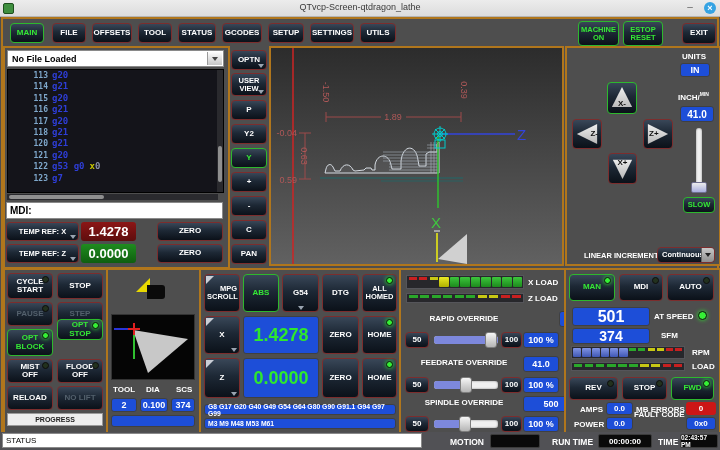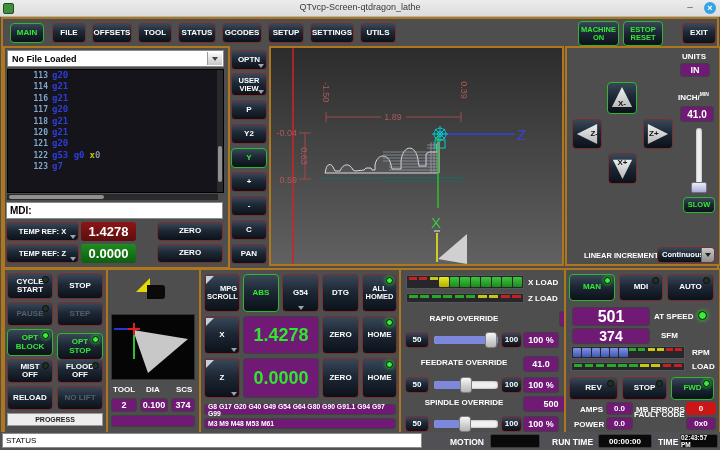--- a/index.html
+++ b/index.html
@@ -12,21 +12,21 @@
   .frame{position:absolute;border:2px solid #b0761c;}
   .panel{position:absolute;border:2px solid #b0761c;background:#4e4e4e;}
   .btn{position:absolute;background:linear-gradient(180deg,#394758 0%,#1d2835 45%,#0b1119 100%);border:1px solid #7c2d2d;border-radius:4px;color:#fff;font-weight:bold;font-size:8px;display:flex;align-items:center;justify-content:center;text-align:center;line-height:1.05;box-sizing:border-box;}
   .btn.on{color:#35e835;border-color:#2db82d;}
   .btn.dis{color:#53606c;}
   .led{width:7px;height:7px;border-radius:50%;background:#22311e;border:1px solid #0d0d0d;position:absolute;top:2px;right:3px;box-sizing:border-box;}
   .led.lit{background:#35f035;box-shadow:0 0 4px #2ee82e;}
   .chev{position:absolute;right:2px;bottom:1px;width:0;height:0;border-left:3px solid transparent;border-right:3px solid transparent;border-top:4px solid #9aa4b0;}
   .chev.ctr{right:50%;margin-right:-3px;}
   .fold{position:absolute;left:1px;top:1px;width:0;height:0;border-top:8px solid #c9ced6;border-right:8px solid transparent;}
-  .disp{position:absolute;background:#701a75;border:1px solid #404040;border-radius:3px;color:#fff;font-weight:bold;display:flex;align-items:center;justify-content:center;box-sizing:border-box;}
+  .disp{position:absolute;background:#1d4ed8;border:1px solid #404040;border-radius:3px;color:#fff;font-weight:bold;display:flex;align-items:center;justify-content:center;box-sizing:border-box;}
   .grn{color:#2ee82e !important;}
   .lbl{position:absolute;color:#fff;font-weight:bold;font-size:8px;white-space:nowrap;}
   .combo{position:absolute;background:#fff;border:1px solid #8a8a8a;color:#000;font-weight:bold;box-sizing:border-box;}
   .combo .arr{position:absolute;right:1px;top:1px;bottom:1px;width:14px;background:linear-gradient(#fdfdfd,#c6c6c6);border-left:1px solid #9a9a9a;}
   .combo .arr::after{content:"";position:absolute;left:4px;top:5px;border-left:3px solid transparent;border-right:3px solid transparent;border-top:4px solid #444;}
   .gl{position:relative;height:11.4px;font-family:"DejaVu Sans Mono",monospace;font-size:9px;font-weight:bold;white-space:pre;}
   .gl .ln{display:inline-block;width:40px;color:#7fa8cc;text-align:right;margin-right:4px;font-size:8px;}
   .gl .gc{color:#2e3ed8;}
   .gl .gx{color:#c8c800;margin-left:5px;}
   .gl .gr{color:#8890a8;}
@@ -78,20 +78,21 @@
 <div class="btn" style="left:682px;top:23px;width:34px;height:21px;">EXIT</div>
 
 <div class="panel" style="left:3px;top:46px;width:223px;height:219px;">
   <div class="combo" style="left:2px;top:2px;width:217px;height:17px;font-size:9px;line-height:16px;padding-left:4px;">
     <span>No File Loaded</span>
     <span class="arr"></span>
   </div>
   <div style="position:absolute;left:2px;top:21px;width:217px;height:124px;background:#14141a;border:1px solid #000;overflow:hidden;box-sizing:border-box;">
     <div class="gl"><span class="ln">113</span><span class="gc">g20</span><span class="gx"></span><span class="gr"></span></div>
     <div class="gl"><span class="ln">114</span><span class="gc">g21</span><span class="gx"></span><span class="gr"></span></div>
+    <div class="gl"><span class="ln">115</span><span class="gc">g20</span><span class="gx"></span><span class="gr"></span></div>
     <div class="gl"><span class="ln">116</span><span class="gc">g21</span><span class="gx"></span><span class="gr"></span></div>
     <div class="gl"><span class="ln">117</span><span class="gc">g20</span><span class="gx"></span><span class="gr"></span></div>
     <div class="gl"><span class="ln">118</span><span class="gc">g21</span><span class="gx"></span><span class="gr"></span></div>
     <div class="gl"><span class="ln">120</span><span class="gc">g21</span><span class="gx"></span><span class="gr"></span></div>
     <div class="gl"><span class="ln">121</span><span class="gc">g20</span><span class="gx"></span><span class="gr"></span></div>
     <div class="gl"><span class="ln">122</span><span class="gc">g53 g0</span><span class="gx">x</span><span class="gr">0</span></div>
     <div class="gl"><span class="ln">123</span><span class="gc">g7</span><span class="gx"></span><span class="gr"></span></div>
     <div class="sbar" style="right:0;top:0;width:6px;height:100%;">
         <div class="sthumb" style="left:1px;width:4px;top:62%;height:30%;"></div>
       </div>
@@ -239,21 +240,21 @@
   <div class="btn" style="left:52px;top:3px;width:46px;height:26px;">STOP</div>
   <div class="btn dis" style="left:2px;top:32px;width:46px;height:24px;">
       <span>PAUSE</span>
       <span class="led"></span>
     </div>
   <div class="btn dis" style="left:52px;top:32px;width:46px;height:24px;">STEP</div>
   <div class="btn on" style="left:2px;top:59px;width:46px;height:27px;">
       <span style="width:30px;">OPT BLOCK</span>
       <span class="led lit"></span>
     </div>
-  <div class="btn on" style="left:52px;top:63px;width:46px;height:27px;">
+  <div class="btn on" style="left:52px;top:49px;width:46px;height:21px;">
       <span style="width:30px;">OPT STOP</span>
       <span class="led lit"></span>
     </div>
   <div class="btn" style="left:2px;top:89px;width:46px;height:24px;">
       <span style="width:34px;">MIST OFF</span>
       <span class="led"></span>
     </div>
   <div class="btn" style="left:52px;top:89px;width:46px;height:24px;">
       <span style="width:34px;">FLOOD OFF</span>
       <span class="led"></span>

